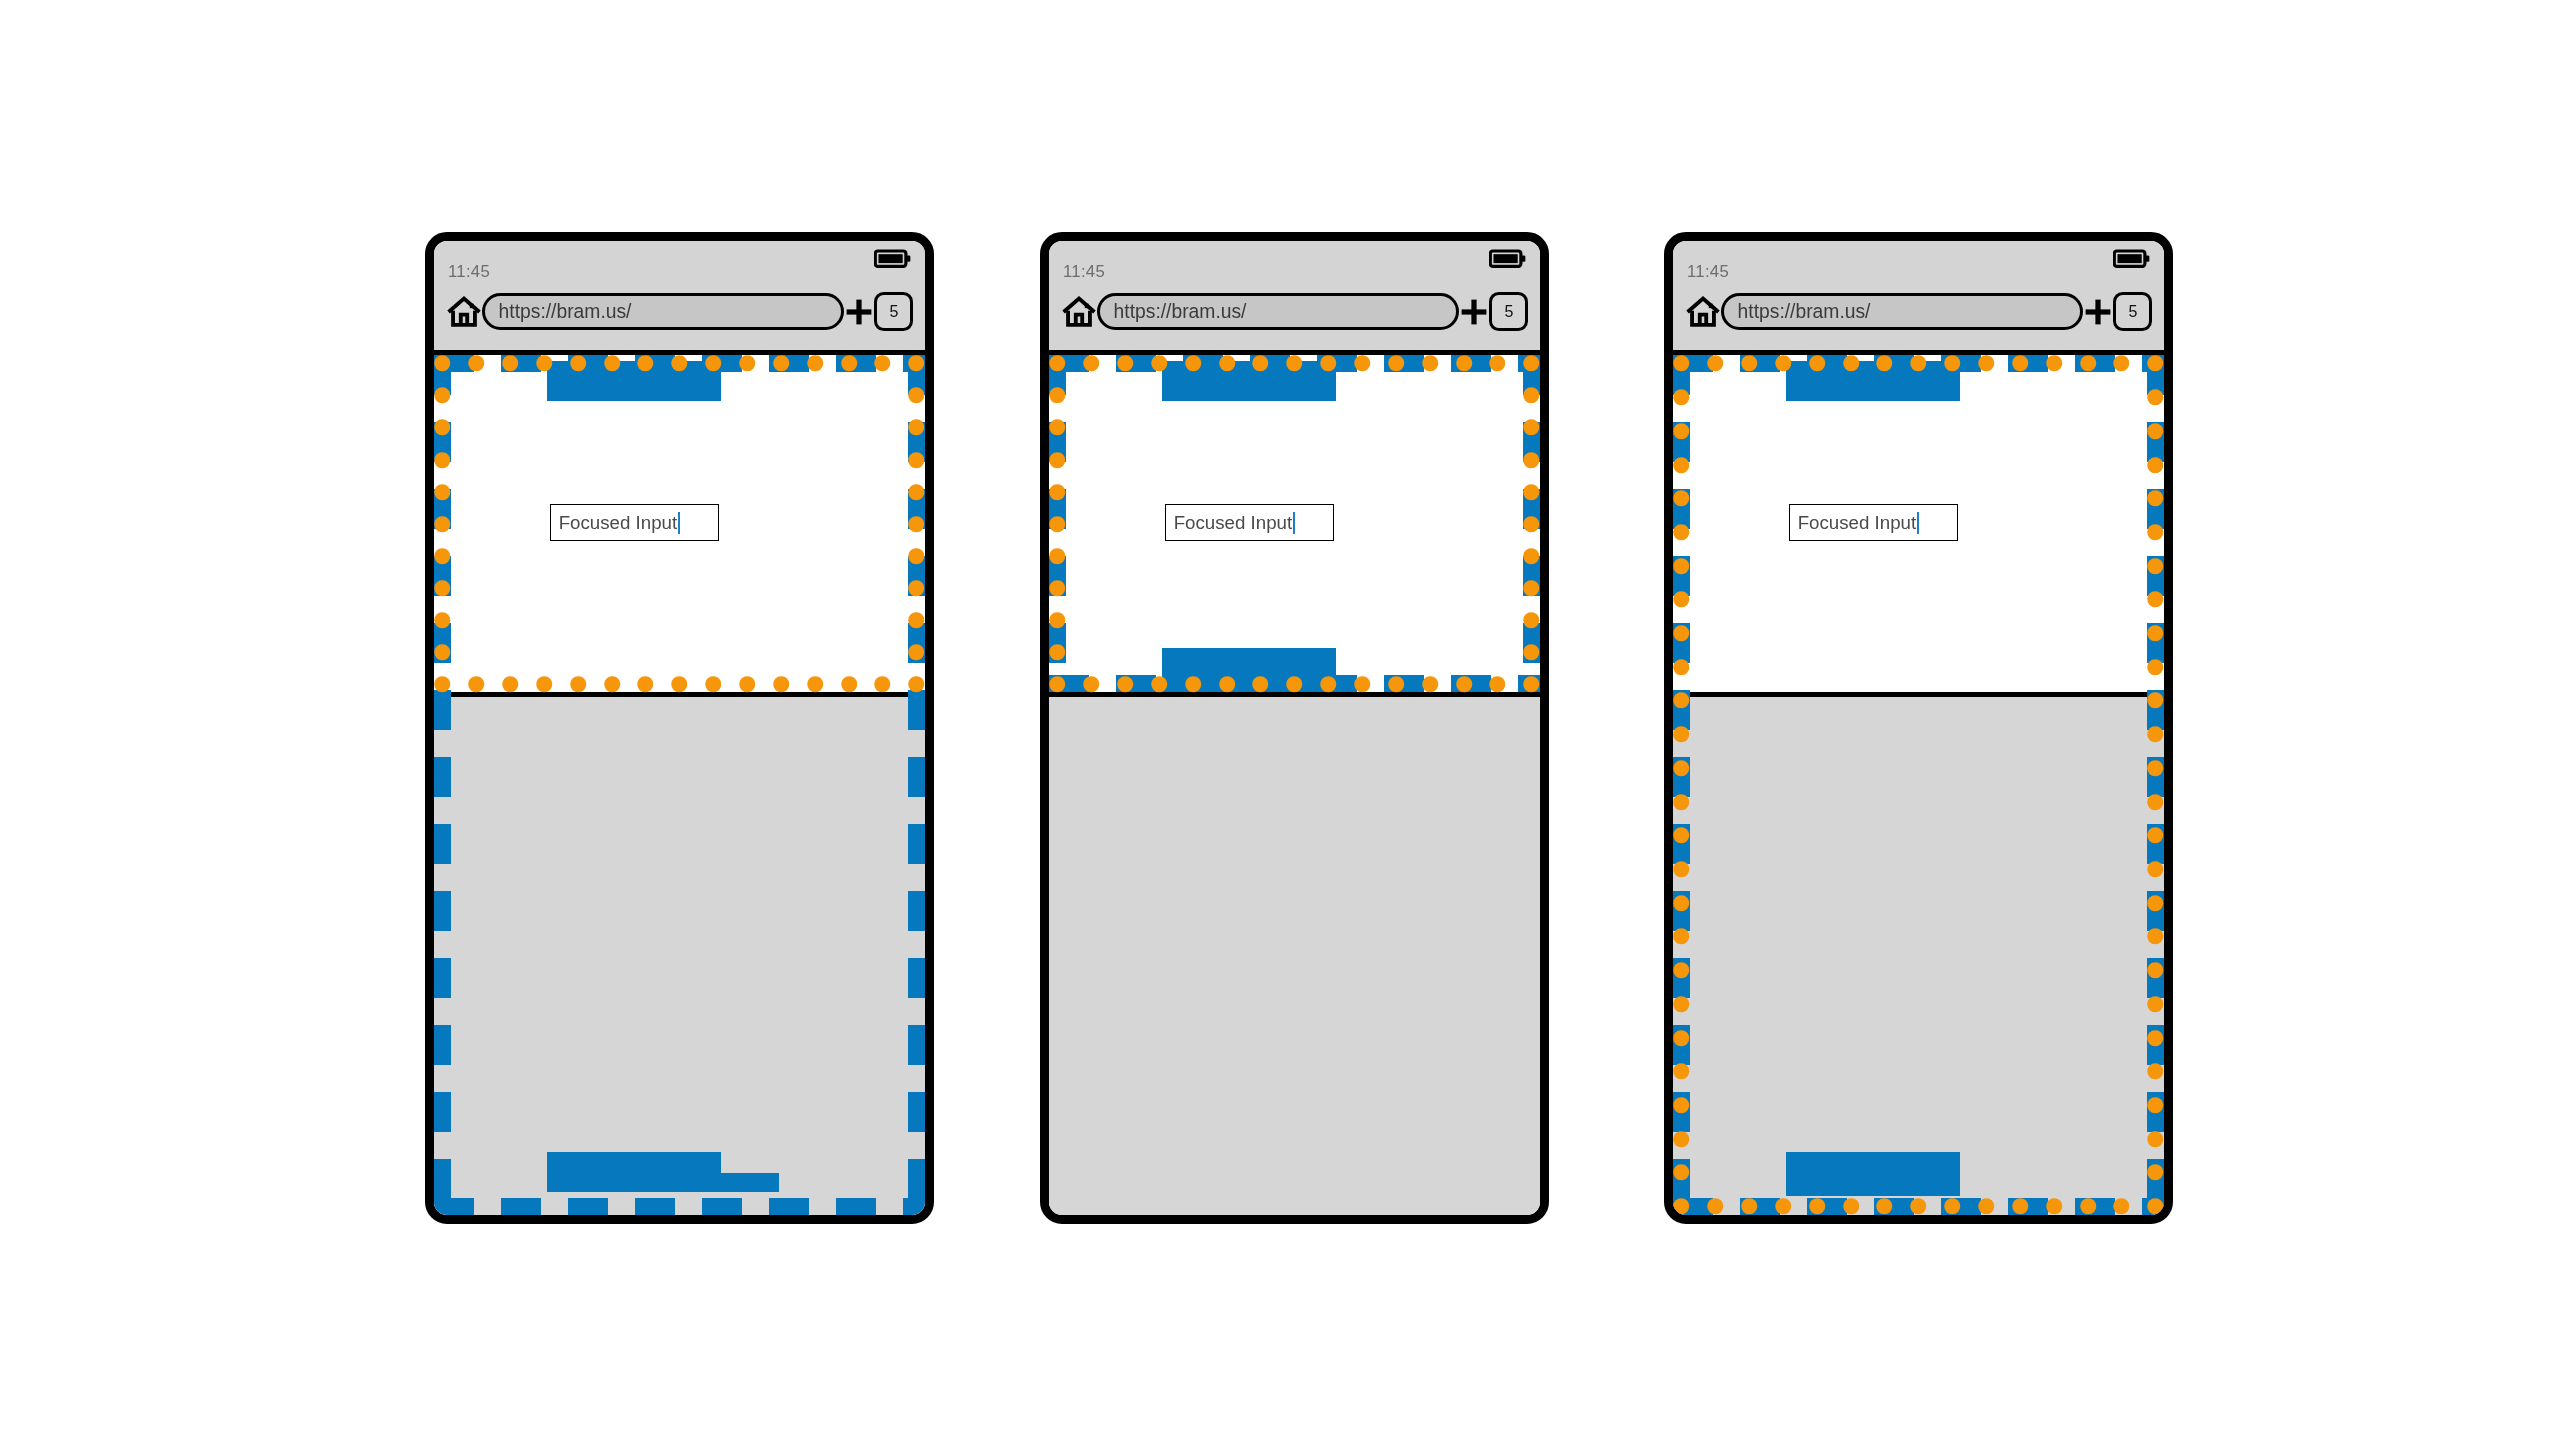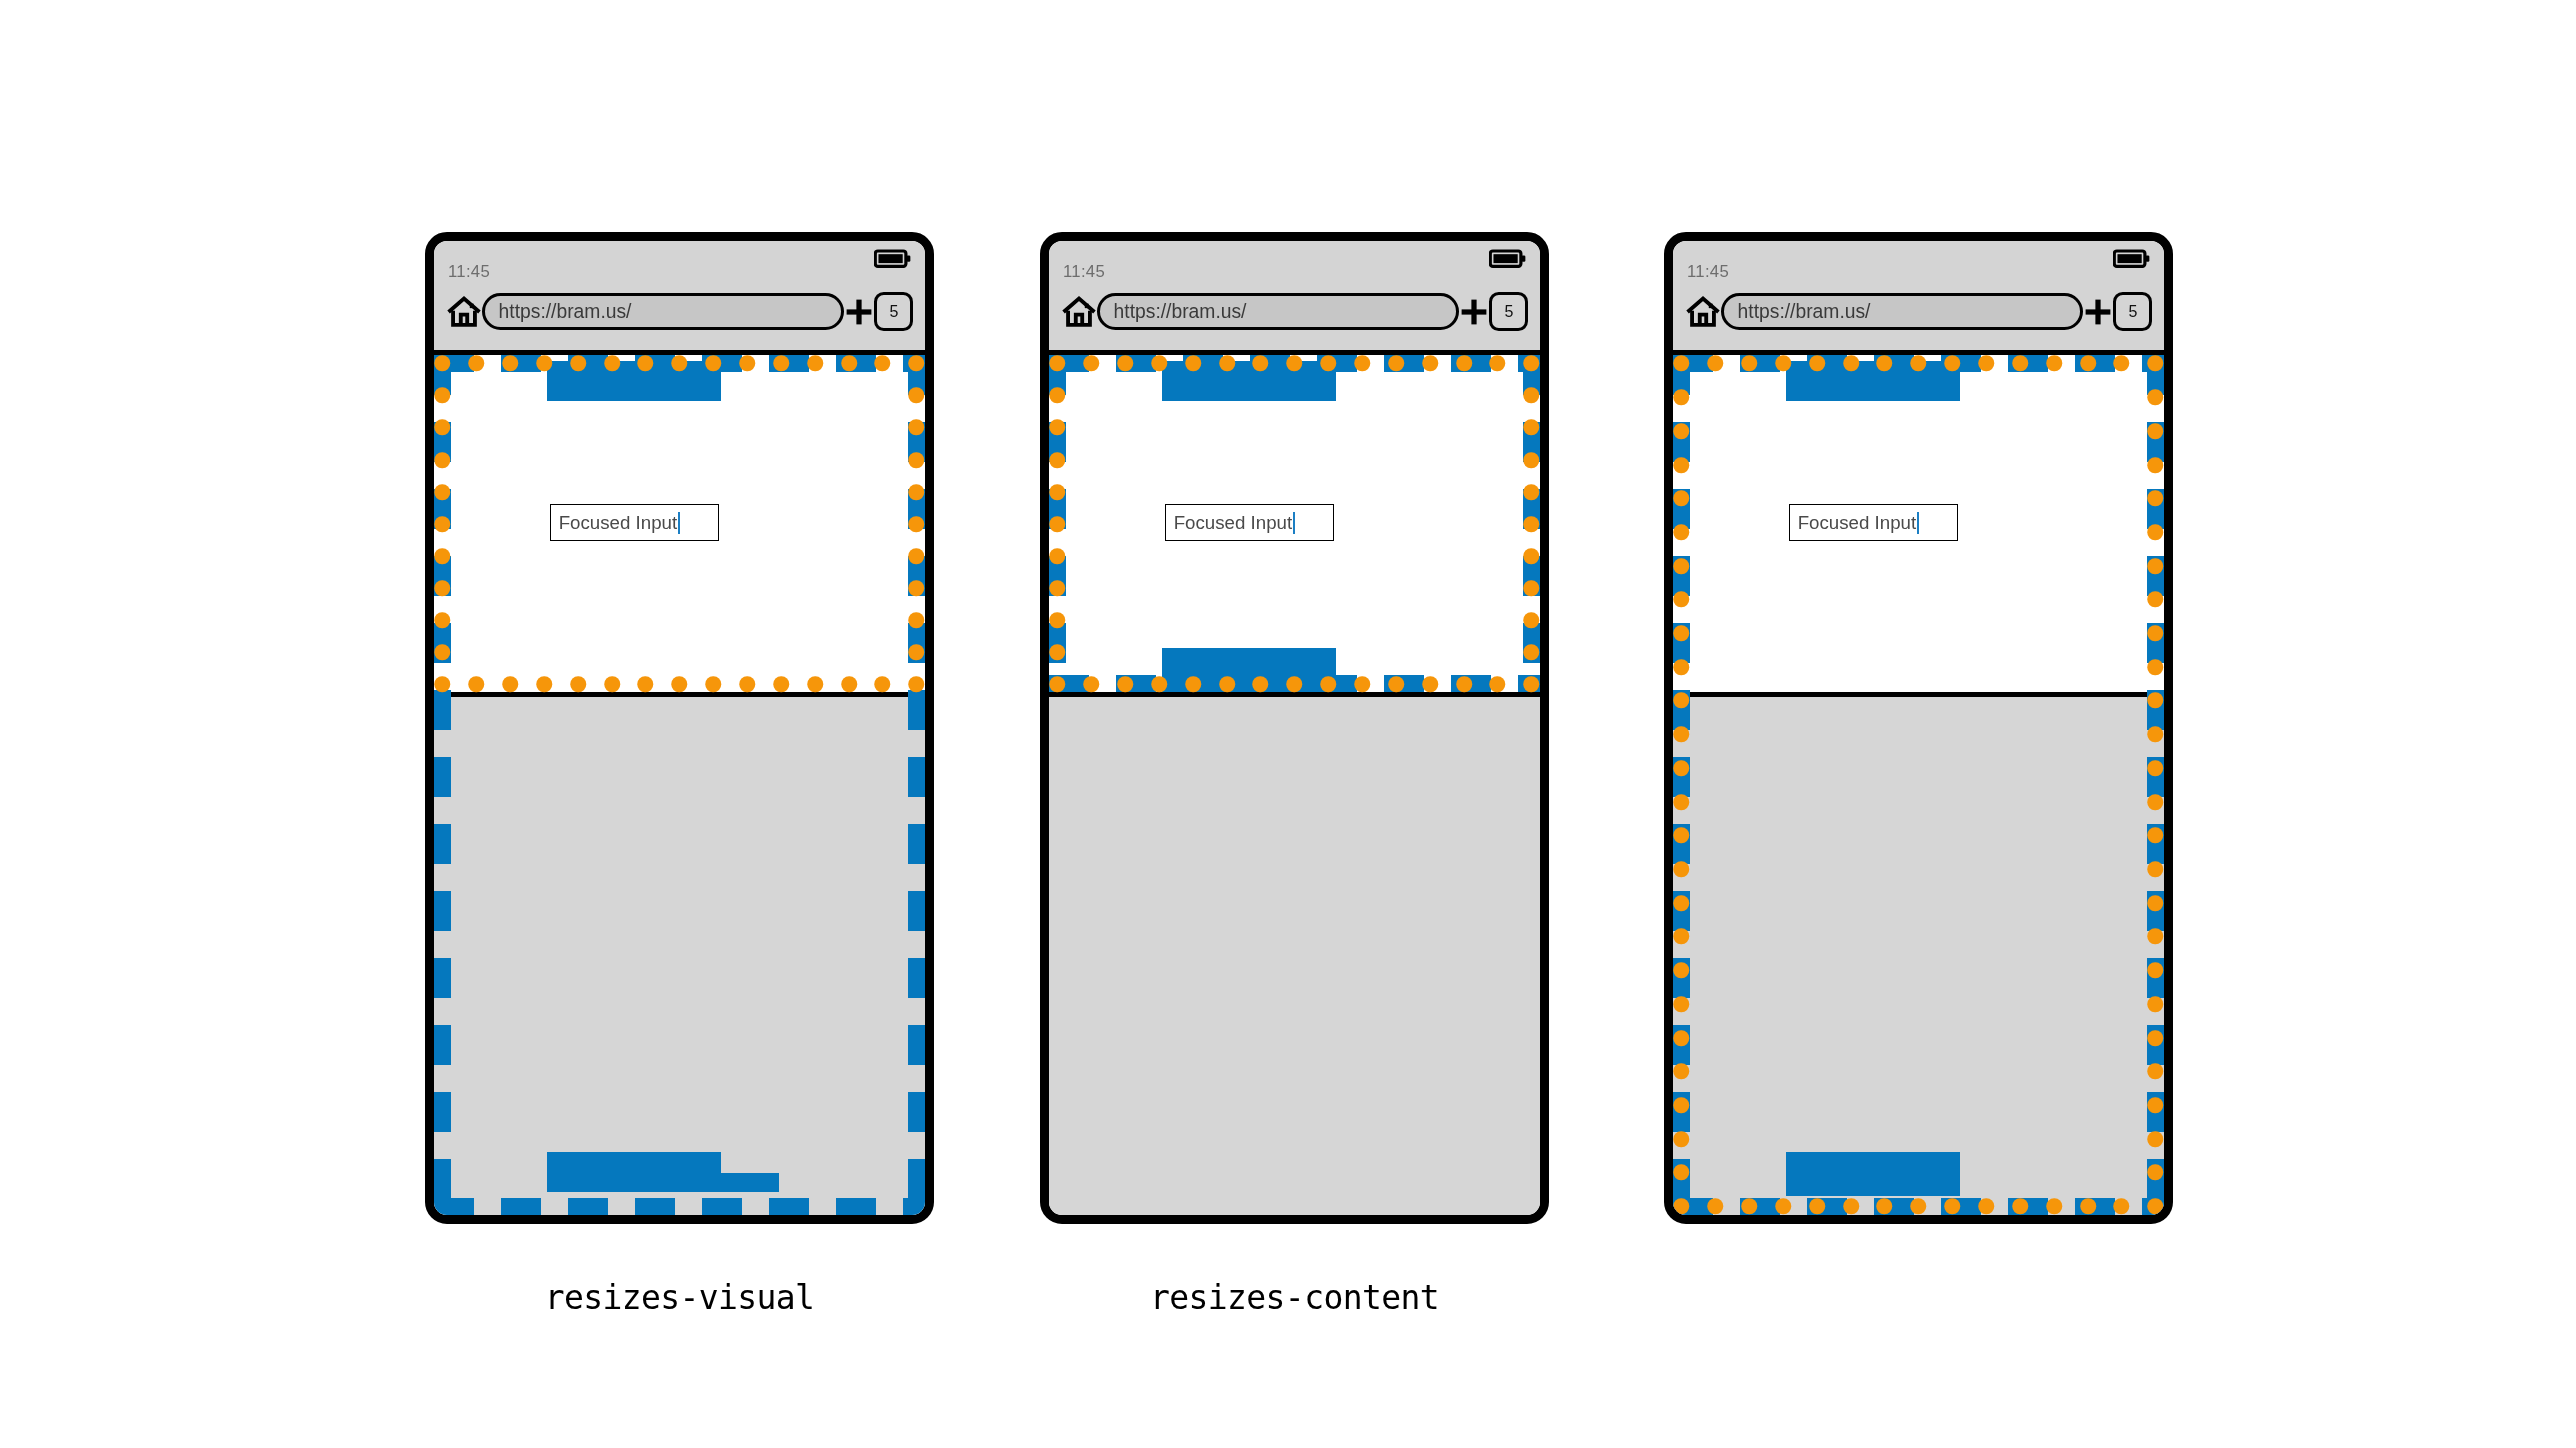--- a/index.html
+++ b/index.html
@@ -409,17 +409,15 @@
           <div class="dot" style="left: 8.4px; top: 750px;"></div>
           <div class="dot" style="left: 482px; top: 750px;"></div>
           <div class="dot" style="left: 8.4px; top: 784px;"></div>
           <div class="dot" style="left: 482px; top: 784px;"></div>
           <div class="dot" style="left: 8.4px; top: 817px;"></div>
           <div class="dot" style="left: 482px; top: 817px;"></div>
         </div>
     </div>
   </div>
 
-  <div class="caption c1">resizes-visual</div>
-  <div class="caption c2">resizes-content</div>
 
 </div>
 
 
 </body></html>

